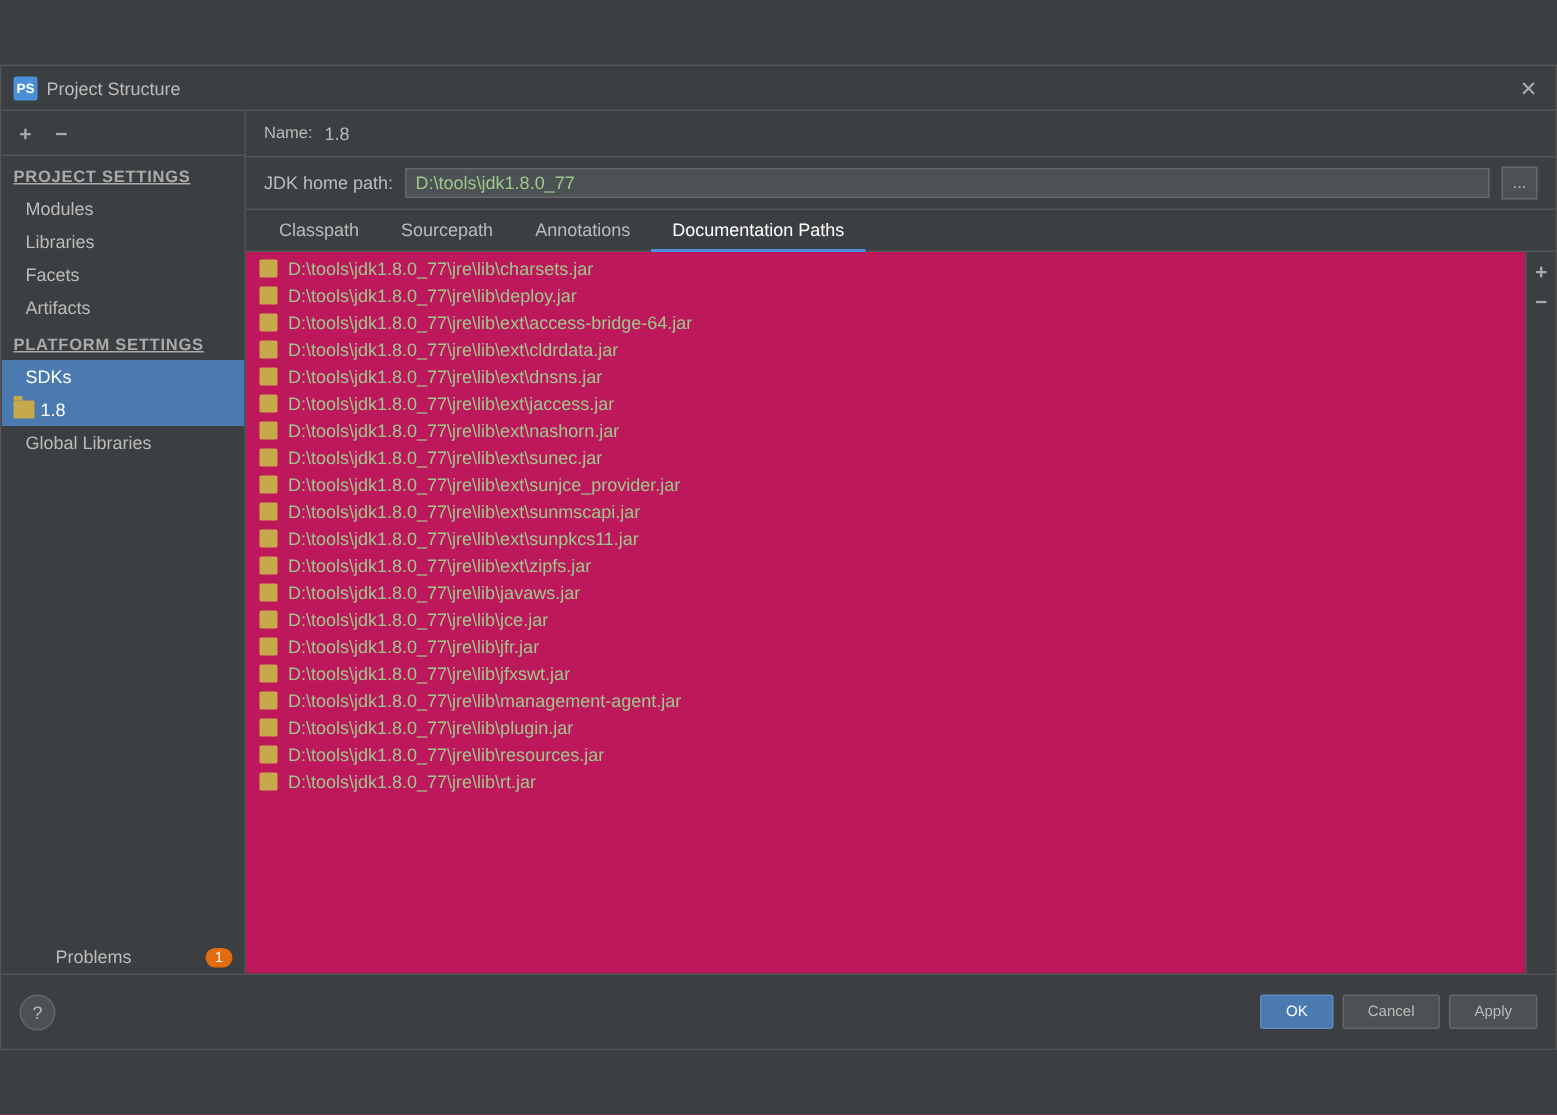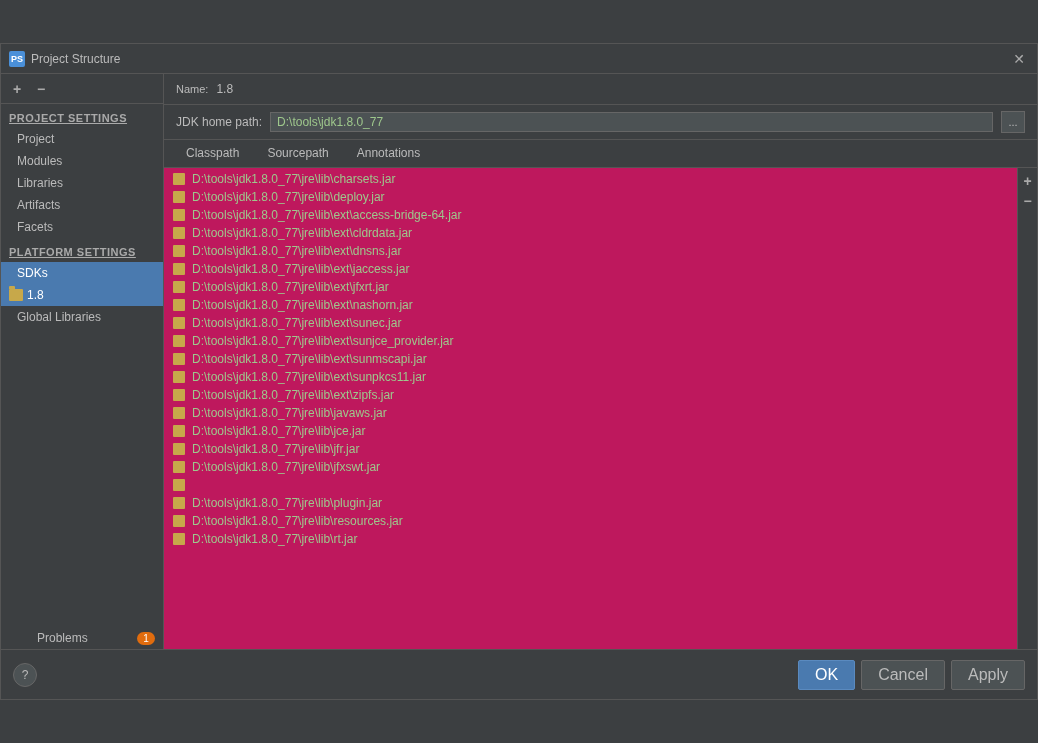--- a/index.html
+++ b/index.html
@@ -332,21 +332,21 @@
     .action-btns {
       display: flex;
       gap: 6px;
     }
     .action-btn {
       padding: 5px 16px;
       background: #4c5254;
       border: 1px solid #666;
       color: #bbb;
       cursor: pointer;
-      font-size: 16px;
+      font-size: 10px;
       border-radius: 2px;
     }
     .action-btn.primary {
       background: #4a7aaf;
       border-color: #5a8abf;
       color: #fff;
     }
   </style>
 </head>
 <body>
@@ -367,33 +367,30 @@
 
     <div class="sidebar">
       <div class="sidebar-toolbar">
         <div class="sidebar-btn">+</div>
         <div class="sidebar-btn">−</div>
       </div>
 
       <div class="sidebar-section-header">Project Settings</div>
 
       <div class="sidebar-item">
-        <span>Project</span>
-      </div>
-      <div class="sidebar-item">
         <span>Modules</span>
       </div>
       <div class="sidebar-item">
         <span>Libraries</span>
       </div>
       <div class="sidebar-item">
+        <span>Facets</span>
+      </div>
+      <div class="sidebar-item">
         <span>Artifacts</span>
-      </div>
-      <div class="sidebar-item">
-        <span>Facets</span>
       </div>
 
       <div class="sidebar-section-header">Platform Settings</div>
 
       <div class="sidebar-item selected">
         <span>SDKs</span>
       </div>
 
       <div class="sdk-tree-item">
         <span class="sdk-folder-icon"></span>
@@ -422,20 +419,21 @@
       <div class="jdk-header">
         <span class="jdk-label">JDK home path:</span>
         <input class="jdk-path-input" type="text" value="D:\tools\jdk1.8.0_77" style="">
         <button class="browse-btn">...</button>
       </div>
 
       <div class="tabs-bar">
         <div class="tab">Classpath</div>
         <div class="tab">Sourcepath</div>
         <div class="tab">Annotations</div>
+        <div class="tab active">Documentation Paths</div>
       </div>
 
       <div class="file-list-container">
         <div class="file-list" id="file-list">
             <div class="file-item">
               <span class="file-icon">
                 <span class="jar-icon"></span>
               </span>
               <span>D:\tools\jdk1.8.0_77\jre\lib\charsets.jar</span>
             </div>
@@ -466,26 +464,20 @@
             <div class="file-item">
               <span class="file-icon">
                 <span class="jar-icon"></span>
               </span>
               <span>D:\tools\jdk1.8.0_77\jre\lib\ext\jaccess.jar</span>
             </div>
             <div class="file-item">
               <span class="file-icon">
                 <span class="jar-icon"></span>
               </span>
-              <span>D:\tools\jdk1.8.0_77\jre\lib\ext\jfxrt.jar</span>
-            </div>
-            <div class="file-item">
-              <span class="file-icon">
-                <span class="jar-icon"></span>
-              </span>
               <span>D:\tools\jdk1.8.0_77\jre\lib\ext\nashorn.jar</span>
             </div>
             <div class="file-item">
               <span class="file-icon">
                 <span class="jar-icon"></span>
               </span>
               <span>D:\tools\jdk1.8.0_77\jre\lib\ext\sunec.jar</span>
             </div>
             <div class="file-item">
               <span class="file-icon">
@@ -532,20 +524,21 @@
             <div class="file-item">
               <span class="file-icon">
                 <span class="jar-icon"></span>
               </span>
               <span>D:\tools\jdk1.8.0_77\jre\lib\jfxswt.jar</span>
             </div>
             <div class="file-item">
               <span class="file-icon">
                 <span class="jar-icon"></span>
               </span>
+              <span>D:\tools\jdk1.8.0_77\jre\lib\management-agent.jar</span>
             </div>
             <div class="file-item">
               <span class="file-icon">
                 <span class="jar-icon"></span>
               </span>
               <span>D:\tools\jdk1.8.0_77\jre\lib\plugin.jar</span>
             </div>
             <div class="file-item">
               <span class="file-icon">
                 <span class="jar-icon"></span>

